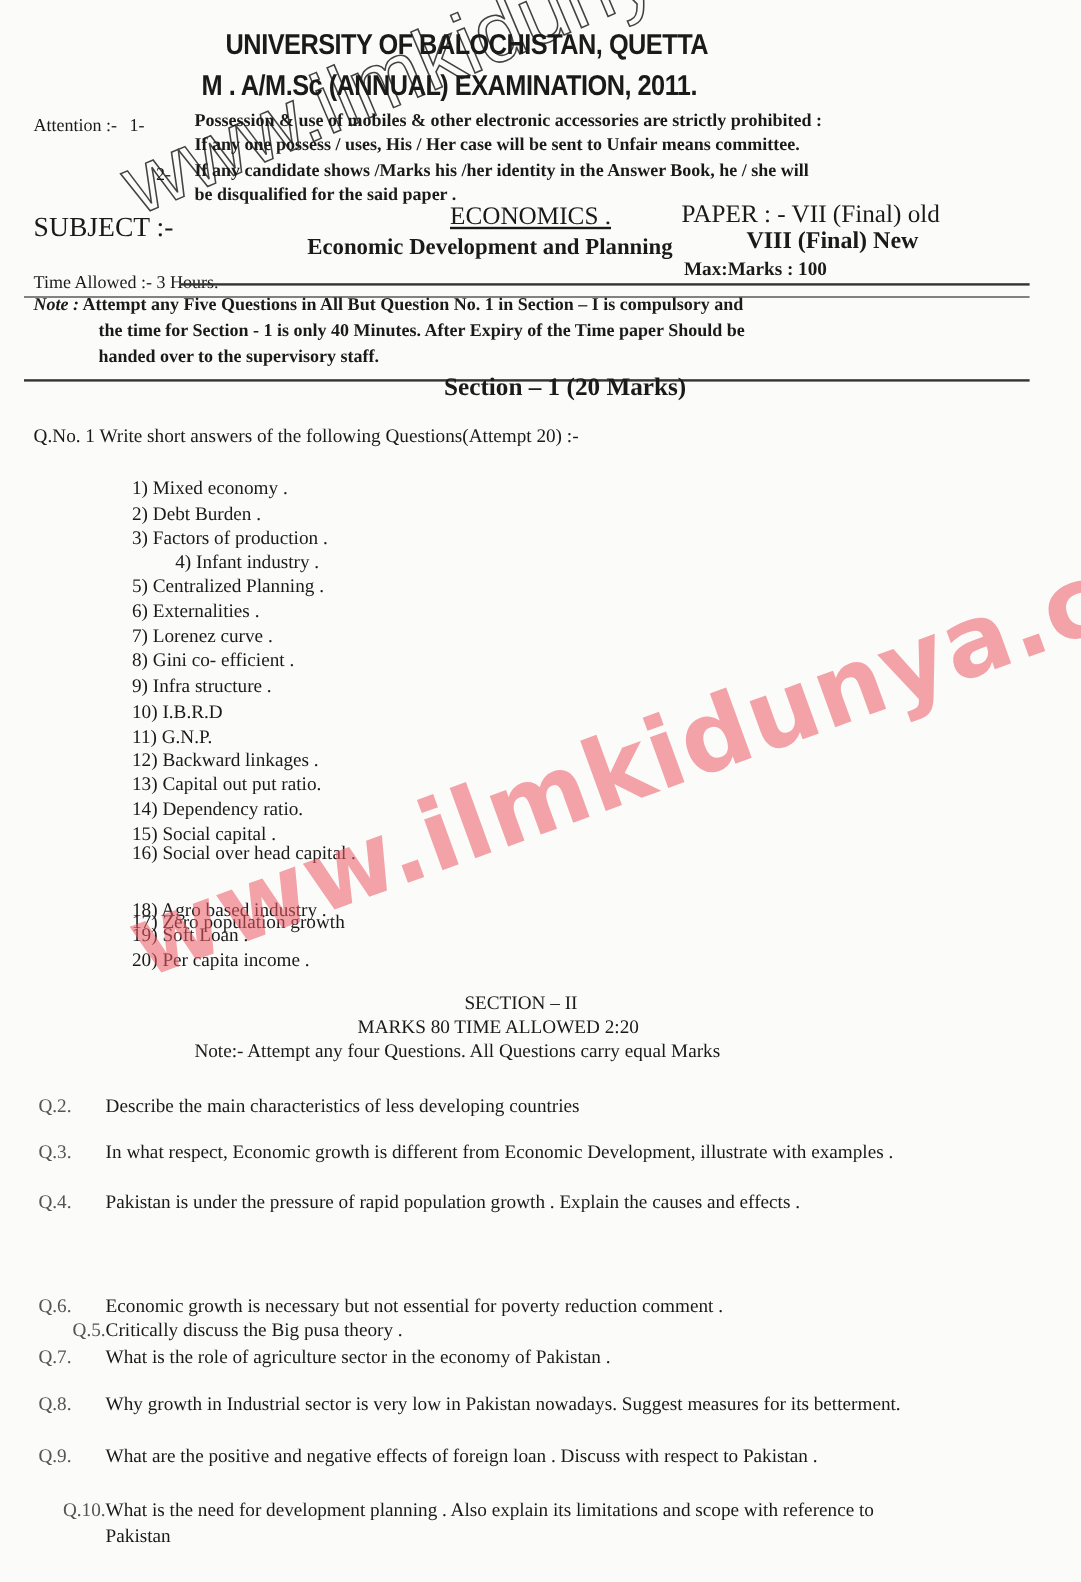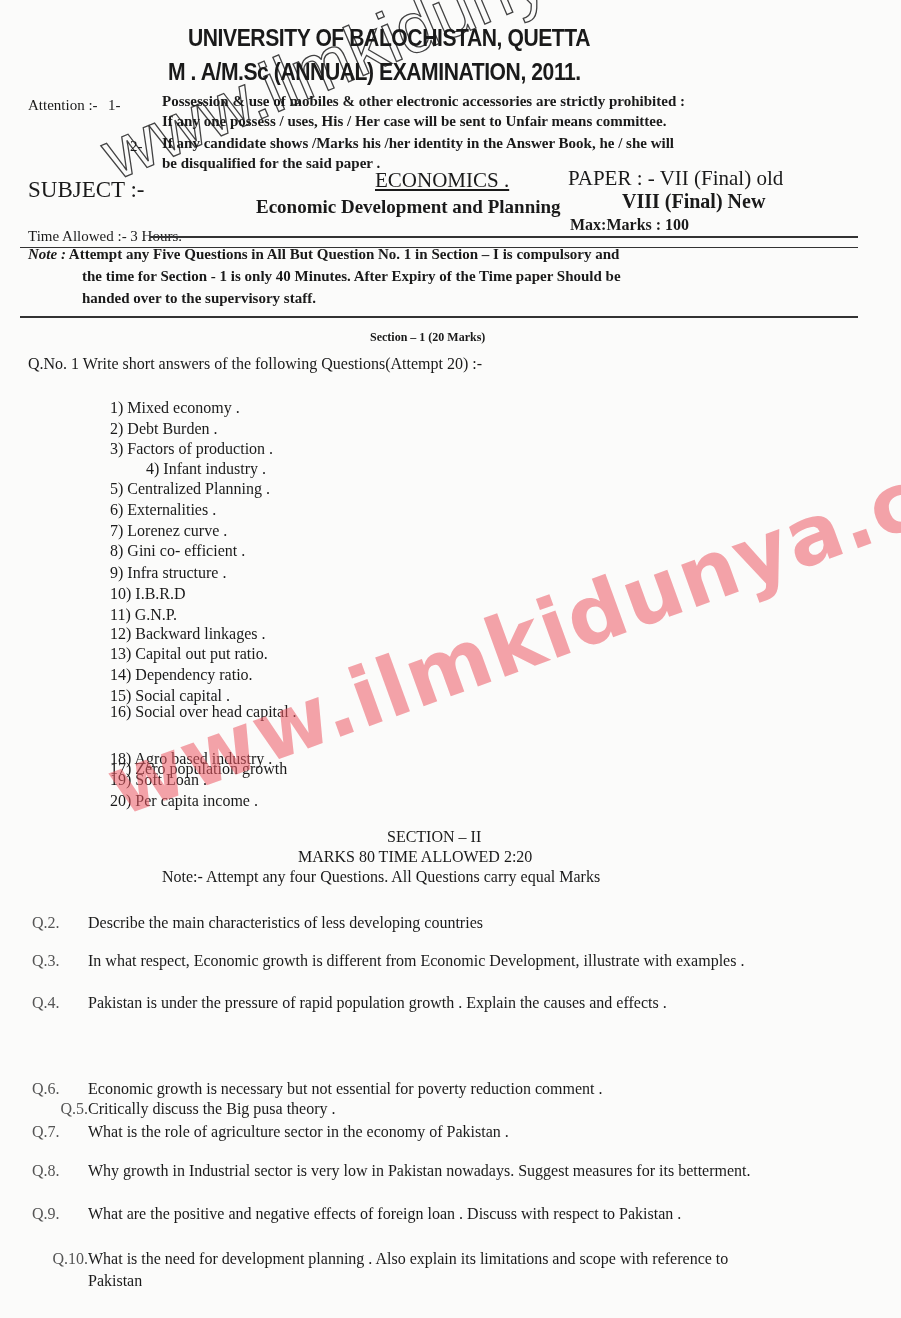--- a/index.html
+++ b/index.html
@@ -23,21 +23,21 @@
   .subject-lbl { left: 28px; top: 177px; font-size: 23px; }
   .econ { left: 375px; top: 168px; font-size: 21px; text-decoration: underline; }
   .paper1 { left: 568px; top: 166px; font-size: 21px; }
   .subtitle { left: 256px; top: 196px; font-size: 19px; font-weight: bold; }
   .paper2 { left: 622px; top: 190px; font-size: 20px; font-weight: bold; }
   .maxmarks { left: 570px; top: 216px; font-size: 16px; font-weight: bold; }
   .time-allowed { left: 28px; top: 228px; font-size: 15px; }
   .rule { position: absolute; height: 2px; background: #333; }
   .note { font-size: 15px; font-weight: bold; }
   .note-lbl { font-style: italic; font-weight: bold; }
-  .sec1-title { left: 370px; top: 330px; font-size: 12px; font-weight: bold; }
+  .sec1-title { left: 370px; top: 310px; font-size: 21px; font-weight: bold; }
   .q1 { left: 28px; top: 355px; font-size: 16px; }
   .item { position: absolute; left: 110px; font-size: 16px; white-space: nowrap; }
   .sec2 { font-size: 16px; font-weight: normal; position: absolute; white-space: nowrap; }
   .qrow { position: absolute; left: 32px; font-size: 16px; white-space: nowrap; }
   .qrow .qn { display: inline-block; width: 56px; color: #555; }
   .wm-outline {
     position: absolute; left: 90px; top: 120px; font-family: "Liberation Sans", sans-serif;
     font-size: 72px; color: transparent; -webkit-text-stroke: 1.3px #222;
     transform: rotate(-23deg); transform-origin: left top; opacity: 0.85; pointer-events: none;
   }

